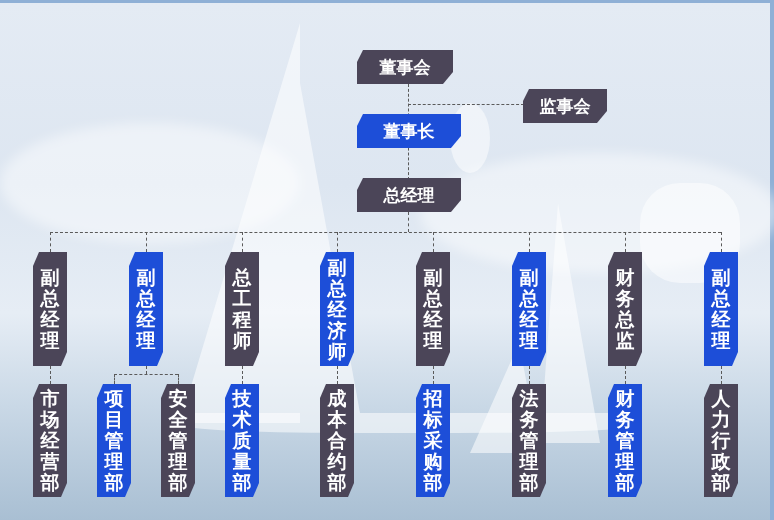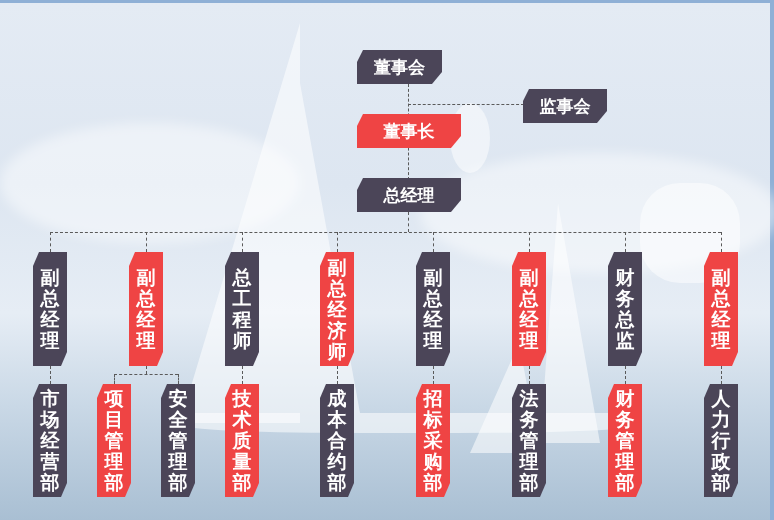--- a/index.html
+++ b/index.html
@@ -15,21 +15,21 @@
   .v{border-left:1.5px dashed #5a5a5a;width:0;}
   .hbox{position:absolute;height:34px;color:#fff;font-weight:bold;font-size:17px;
     display:flex;align-items:center;justify-content:center;
     clip-path:polygon(8px 0,100% 0,100% calc(100% - 0px),calc(100% - 8px) 100%,0 100%,0 8px);}
   .hbox{clip-path:polygon(6px 0,100% 0,100% 65%,calc(100% - 10px) 100%,0 100%,0 35%);}
   .vbox{position:absolute;width:34px;color:#fff;font-weight:bold;font-size:19px;
     display:flex;flex-direction:column;align-items:center;justify-content:center;line-height:21px;
     clip-path:polygon(0 14px,6px 0,100% 0,100% calc(100% - 14px),calc(100% - 6px) 100%,0 100%);}
   .vbox span{display:block;}
   .dark{background:#4b4558;}
-  .blue{background:#ef4444;}
+  .blue{background:#1d4ed8;}
 </style>
 </head>
 <body>
 
 <div class="bg">
   <div class="cloud" style="left:0;top:120px;width:300px;height:120px;"></div>
   <div class="cloud" style="left:420px;top:150px;width:360px;height:120px;"></div>
   <div class="sail" style="left:180px;top:20px;width:120px;height:400px;clip-path:polygon(100% 0,100% 100%,0 100%);"></div>
   <div class="sail" style="left:300px;top:80px;width:60px;height:330px;clip-path:polygon(0 0,100% 100%,0 100%);"></div>
   <div class="sail" style="left:470px;top:340px;width:70px;height:110px;clip-path:polygon(70% 0,100% 100%,0 100%);"></div>
@@ -58,21 +58,21 @@
 <div class="line h" style="left:114px;top:374px;width:64px;"></div>
 <div class="line v" style="left:114px;top:374px;height:10px;"></div>
 <div class="line v" style="left:178px;top:374px;height:10px;"></div>
 <div class="line v" style="left:242px;top:366px;height:18px;"></div>
 <div class="line v" style="left:337px;top:366px;height:18px;"></div>
 <div class="line v" style="left:433px;top:366px;height:18px;"></div>
 <div class="line v" style="left:529px;top:366px;height:18px;"></div>
 <div class="line v" style="left:625px;top:366px;height:18px;"></div>
 <div class="line v" style="left:721px;top:366px;height:18px;"></div>
 
-<div class="hbox dark" style="left:357px;top:50px;width:85px;">董事会</div>
+<div class="hbox dark" style="left:357px;top:50px;width:96px;">董事会</div>
 <div class="hbox dark" style="left:523px;top:89px;width:84px;">监事会</div>
 <div class="hbox blue" style="left:357px;top:114px;width:104px;">董事长</div>
 <div class="hbox dark" style="left:357px;top:178px;width:104px;">总经理</div>
 
 <div class="vbox dark" style="left:33px;top:252px;height:114px;">
     <span>副</span>
     <span>总</span>
     <span>经</span>
     <span>理</span>
   </div>

